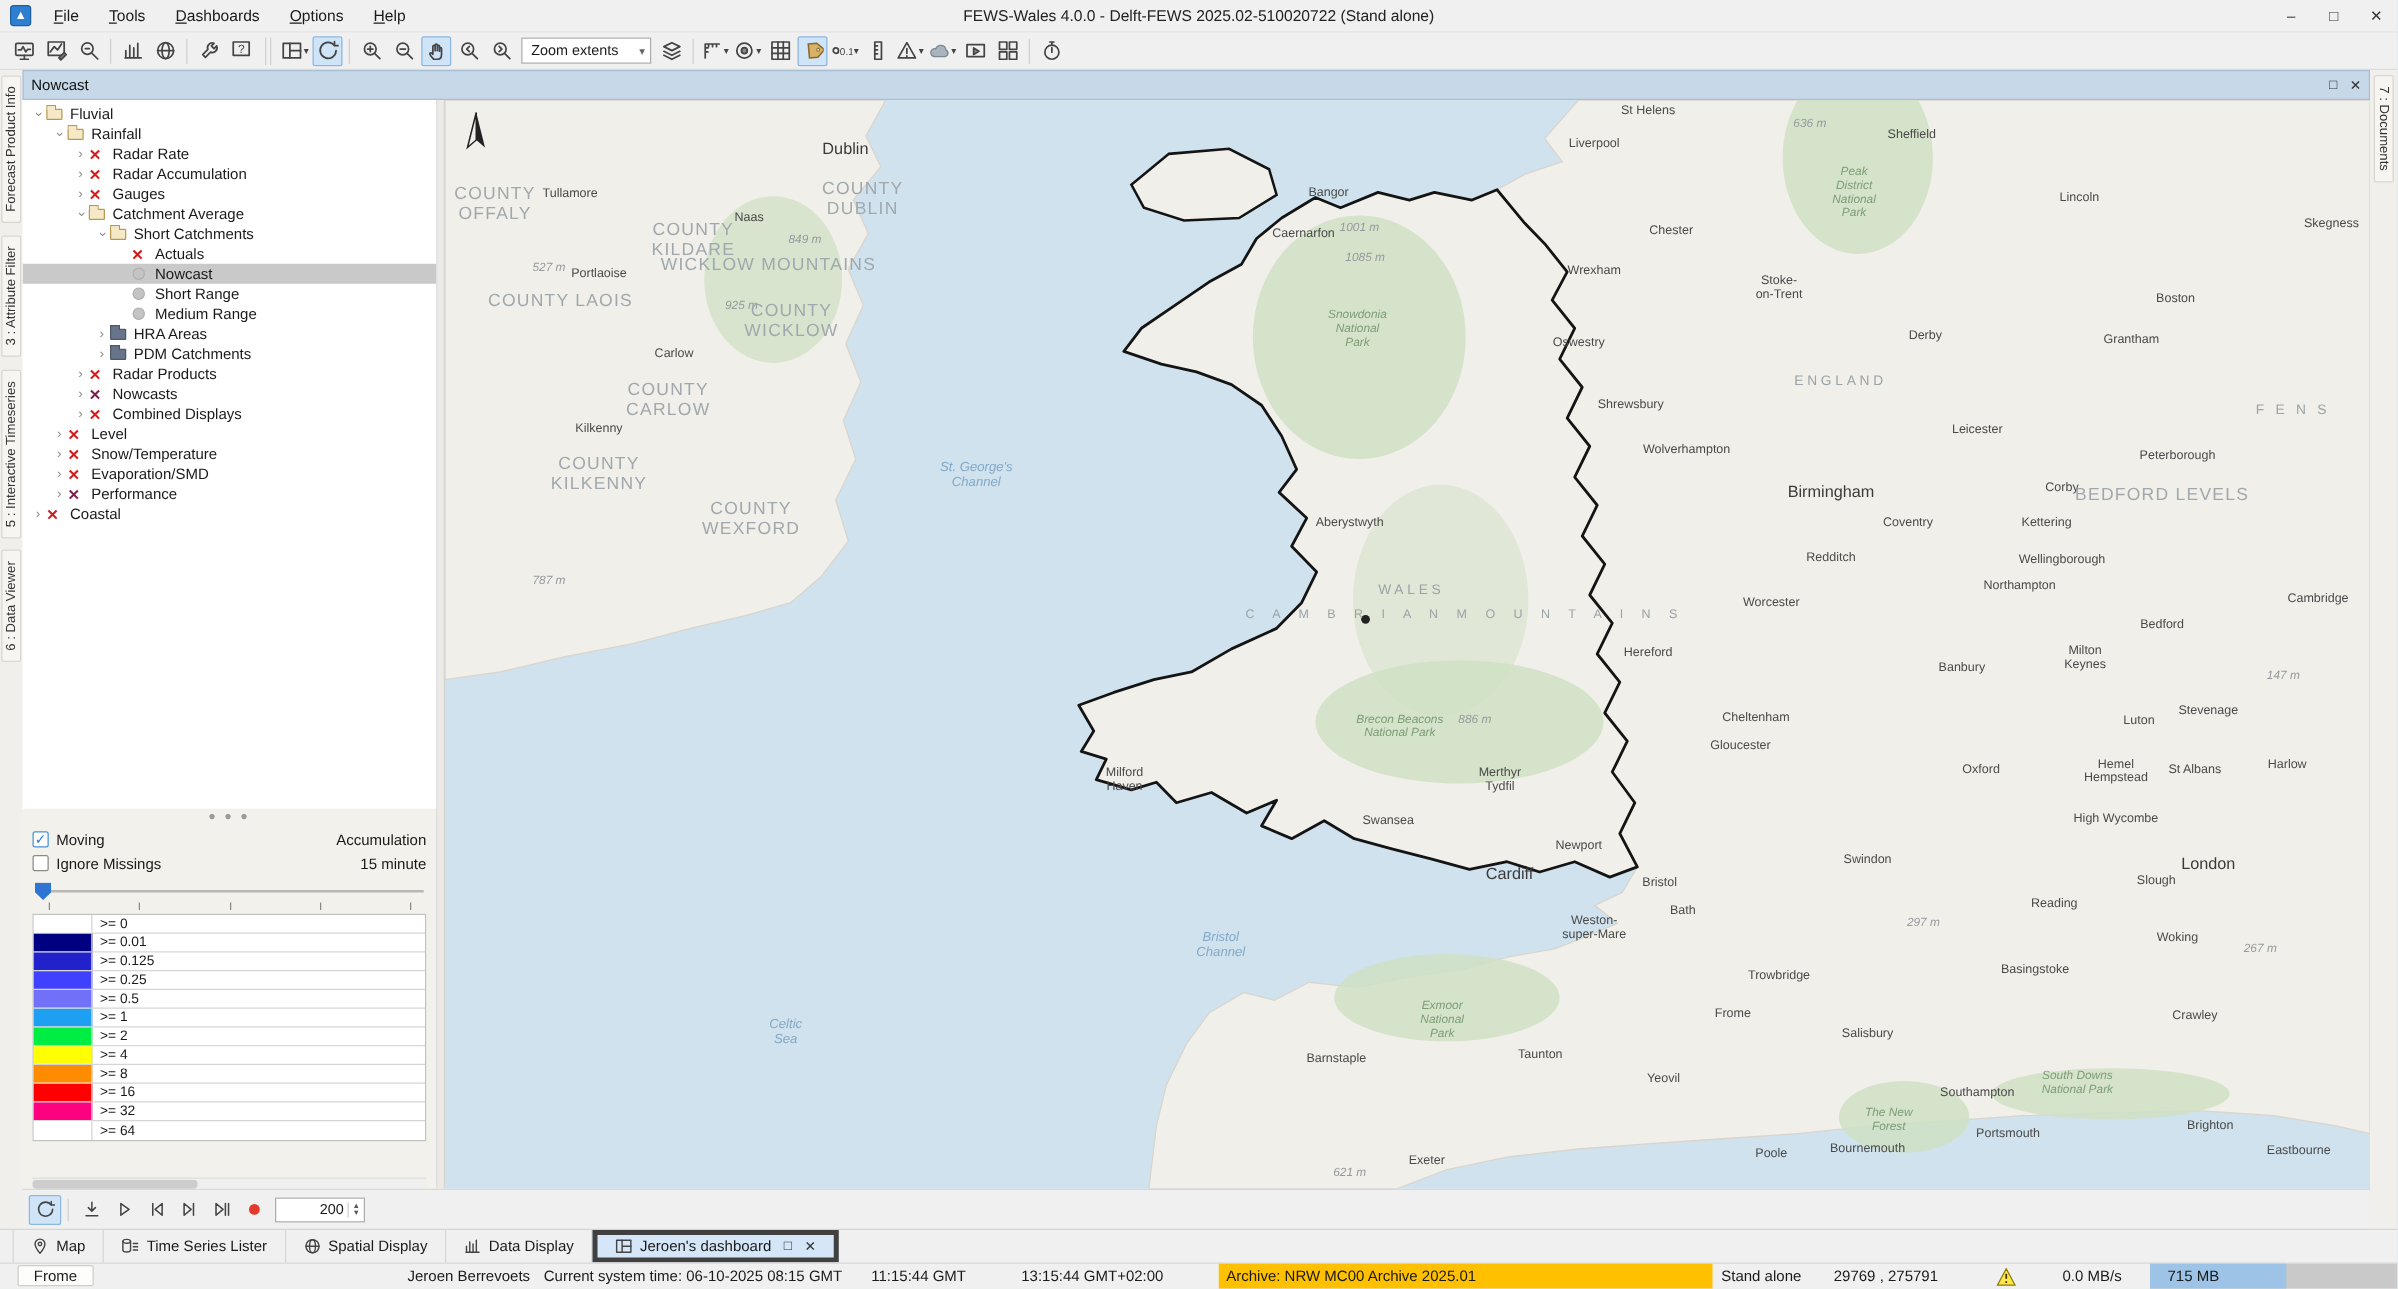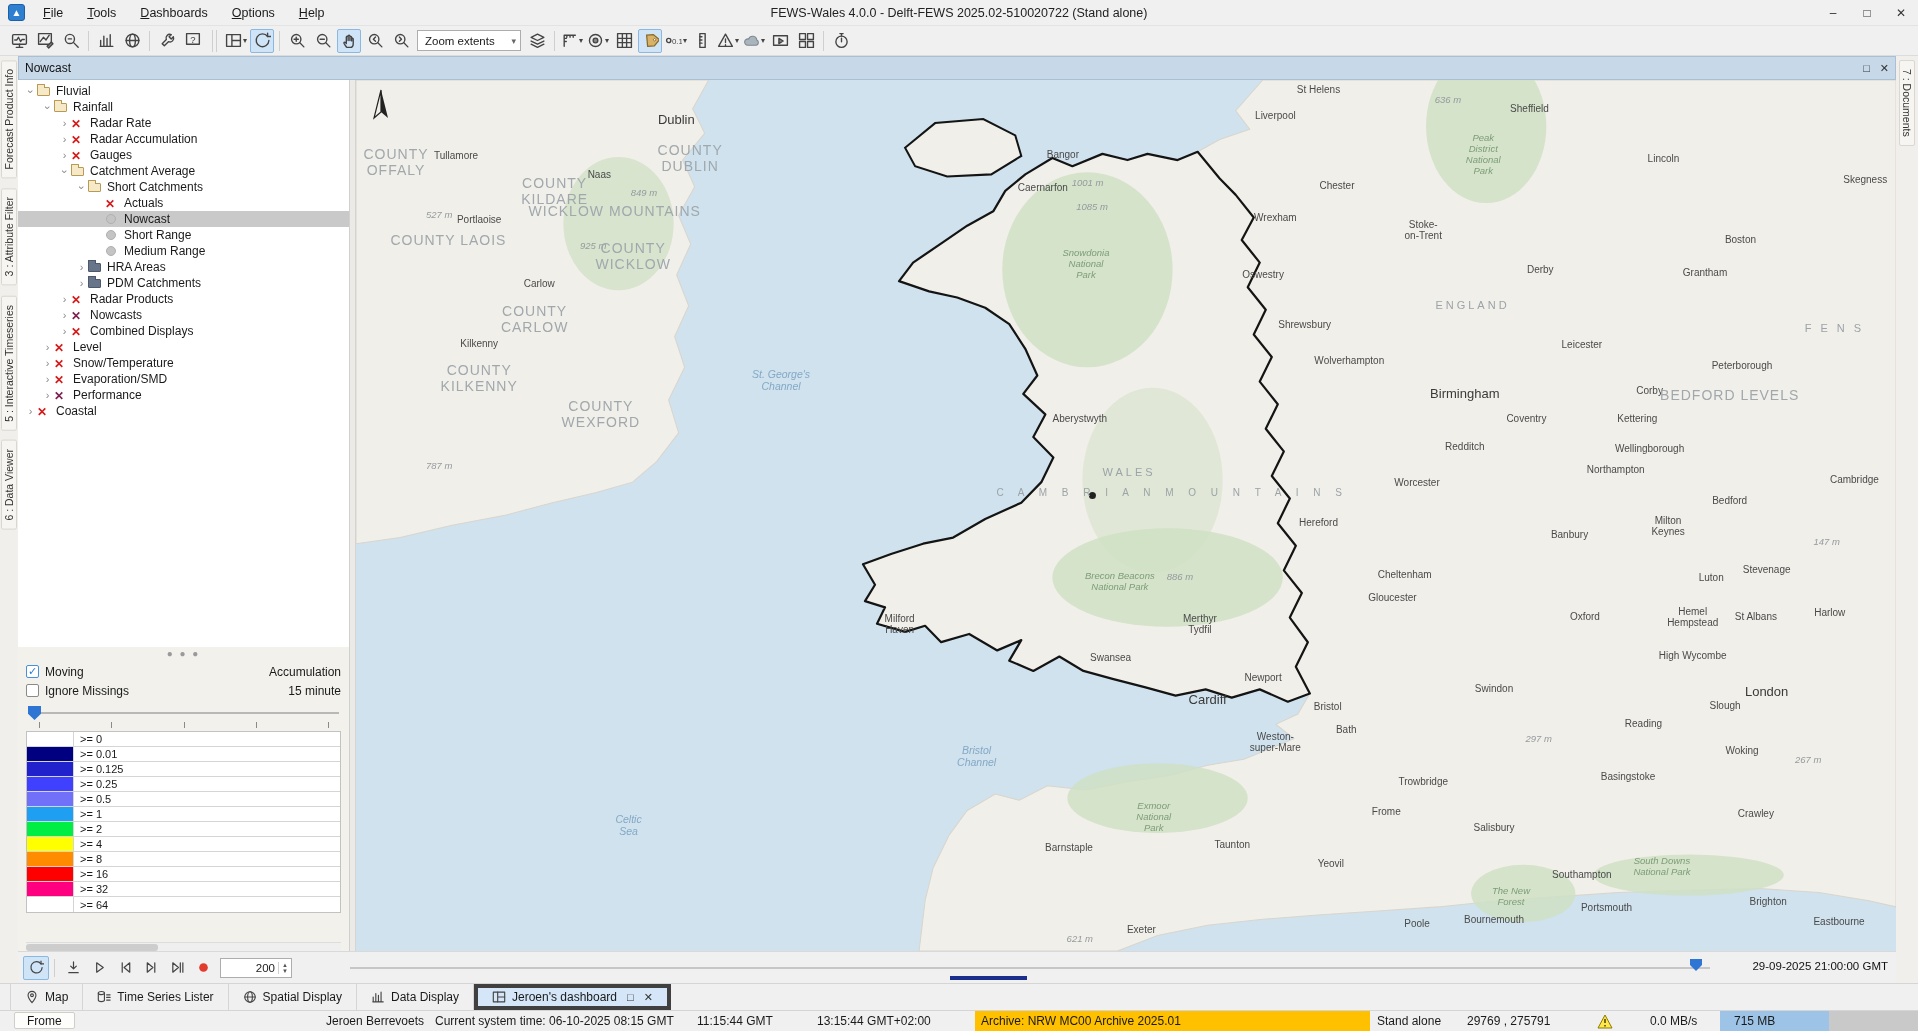--- a/index.html
+++ b/index.html
@@ -768,26 +768,20 @@
           </div>
         <div class="pbtn">
             <svg viewBox="0 0 16 16">
               <circle cx="8" cy="8" r="4.6" fill="#e23b2e"></circle>
             </svg>
           </div>
         <div class="spinner">
           <span class="val">200</span>
           <span class="ud">▲<br>▼</span>
         </div>
-        <div class="timeline">
-          <div class="groove"></div>
-          <div class="databar" style="left:39%;width:5%;"></div>
-          <div class="tmarker" style="right:186px;"></div>
-          <div class="tlabel">29-09-2025 21:00:00 GMT</div>
-        </div>
       </div>
     </div>
 
     <div class="side-strip right" id="right-strip">
         <div class="vtab rt">7 : Documents</div>
       </div>
   </div>
 
   <div class="doc-tabbar" id="doc-tabbar">
       <div class="doc-tab">

